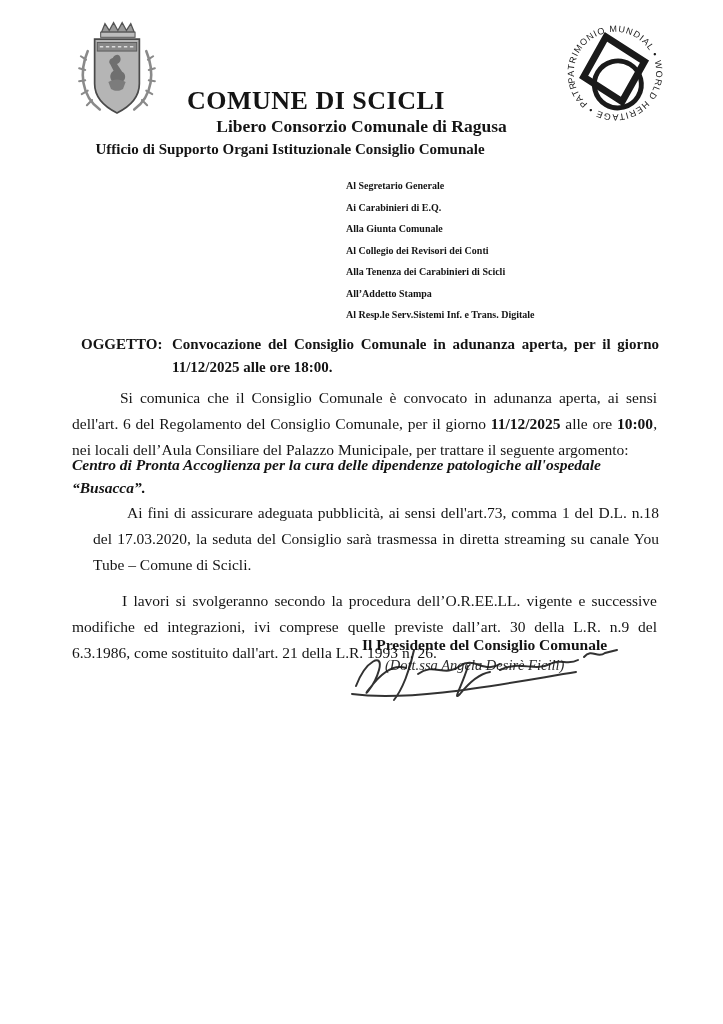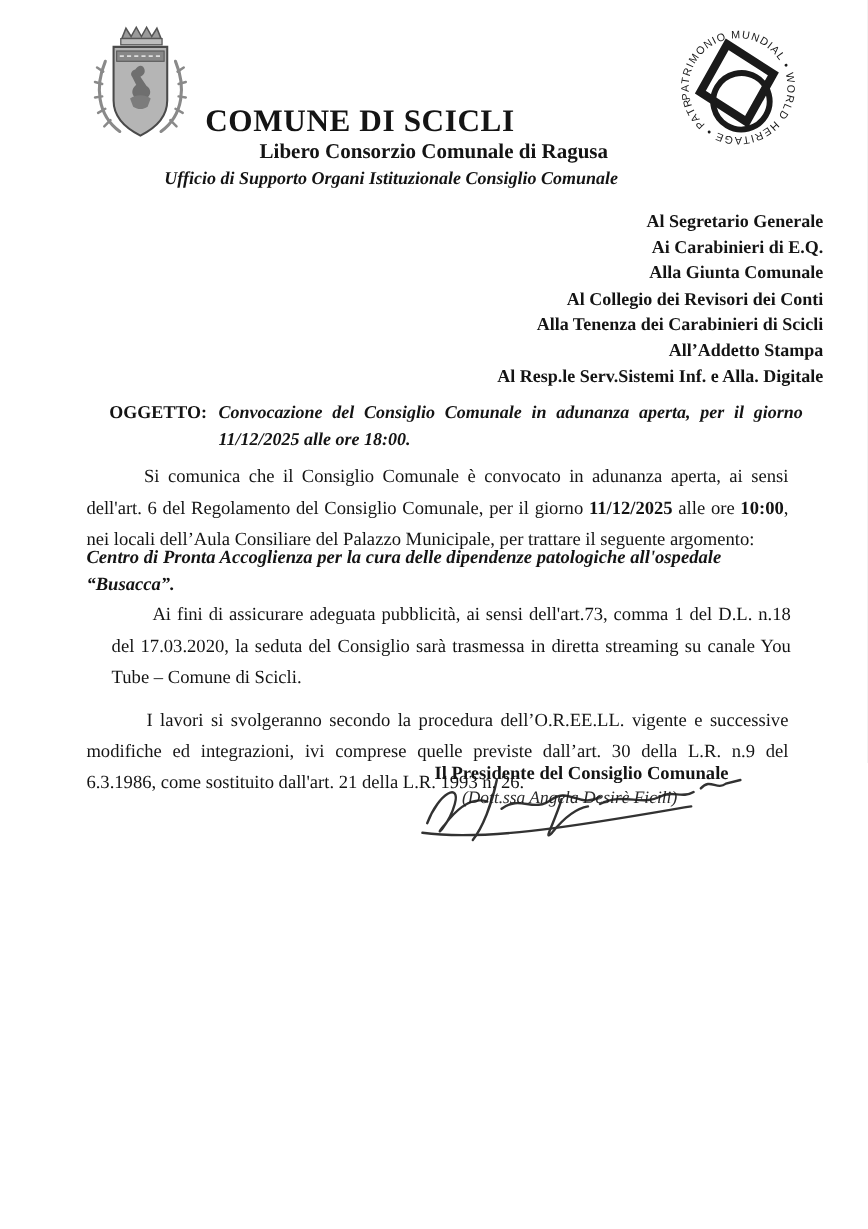--- a/index.html
+++ b/index.html
@@ -10,31 +10,31 @@
     background:#ffffff;
     font-family:"Liberation Serif","DejaVu Serif",serif;
     color:#141414;
     overflow:hidden;
   }
   .abs{position:absolute;}
 
   
   .coat{left:74px;top:20px;width:86px;height:100px;}
   .unesco{left:566px;top:24px;width:98px;height:98px;transform:rotate(-14deg);}
-  .doc-title{left:0;top:86px;width:600px;text-align:center;font-weight:bold;font-size:26px;letter-spacing:.5px;}
+  .doc-title{left:16px;top:86px;width:600px;text-align:center;font-weight:bold;font-size:26px;letter-spacing:.5px;}
   .doc-subtitle{left:0;top:116px;width:723px;text-align:center;font-weight:bold;font-size:17.5px;}
-  .doc-office{left:0;top:141px;width:580px;text-align:center;font-weight:bold;font-style:italic;font-size:15px;margin-left:36px;}
+  .doc-office{left:0;top:141px;width:580px;text-align:center;font-weight:bold;font-size:15px;}
 
   
-  .recipients{left:346px;top:175px;width:340px;font-weight:bold;font-size:15px;line-height:21.5px;text-align:right;}
+  .recipients{left:346px;top:175px;width:340px;font-weight:bold;font-size:10px;line-height:21.5px;}
 
   
-  .subject{left:81px;top:333px;width:578px;display:flex;font-weight:bold;font-size:15px;line-height:23px;margin-left:10px;}
+  .subject{left:81px;top:333px;width:578px;display:flex;font-weight:bold;font-size:15px;line-height:23px;}
   .subject-label{width:91px;flex:0 0 91px;}
-  .subject-text{flex:1;text-align:justify;font-style:italic;}
+  .subject-text{flex:1;text-align:justify;}
 
   
   .body-par{margin:0;font-size:15.5px;line-height:26px;text-align:justify;}
   .p1{left:72px;top:385px;width:585px;text-indent:48px;}
   .agenda{left:72px;top:453px;width:585px;font-weight:bold;font-style:italic;font-size:15.5px;line-height:23px;}
   .p2{left:93px;top:500px;width:566px;text-indent:34px;}
   .p3{left:72px;top:588px;width:585px;text-indent:50px;}
   .bold{font-weight:bold;margin-top:16px;}
 
   
@@ -80,21 +80,21 @@
   <div class="abs doc-subtitle">Libero Consorzio Comunale di Ragusa</div>
   <div class="abs doc-office">Ufficio di Supporto Organi Istituzionale Consiglio Comunale</div>
 
   <div class="abs recipients">
     <div>Al Segretario Generale</div>
     <div>Ai Carabinieri di E.Q.</div>
     <div>Alla Giunta Comunale</div>
     <div>Al Collegio dei Revisori dei Conti</div>
     <div>Alla Tenenza dei Carabinieri di Scicli</div>
     <div>All’Addetto Stampa</div>
-    <div>Al Resp.le Serv.Sistemi Inf. e Alla. Digitale</div>
+    <div>Al Resp.le Serv.Sistemi Inf. e Trans. Digitale</div>
   </div>
 
   <div class="abs subject">
     <span class="subject-label">OGGETTO:</span>
     <span class="subject-text">Convocazione del Consiglio Comunale in adunanza aperta, per il giorno 11/12/2025 alle ore 18:00.</span>
   </div>
 
   <p class="abs body-par p1"><span>Si comunica che il Consiglio Comunale è convocato in adunanza aperta, ai sensi dell'art. 6 del Regolamento del Consiglio Comunale, per il giorno </span><span class="bold">11/12/2025</span><span> alle ore </span><span class="bold">10:00</span><span>, nei locali dell’Aula Consiliare del Palazzo Municipale, per trattare il seguente argomento:</span></p>
 
   <div class="abs agenda">

